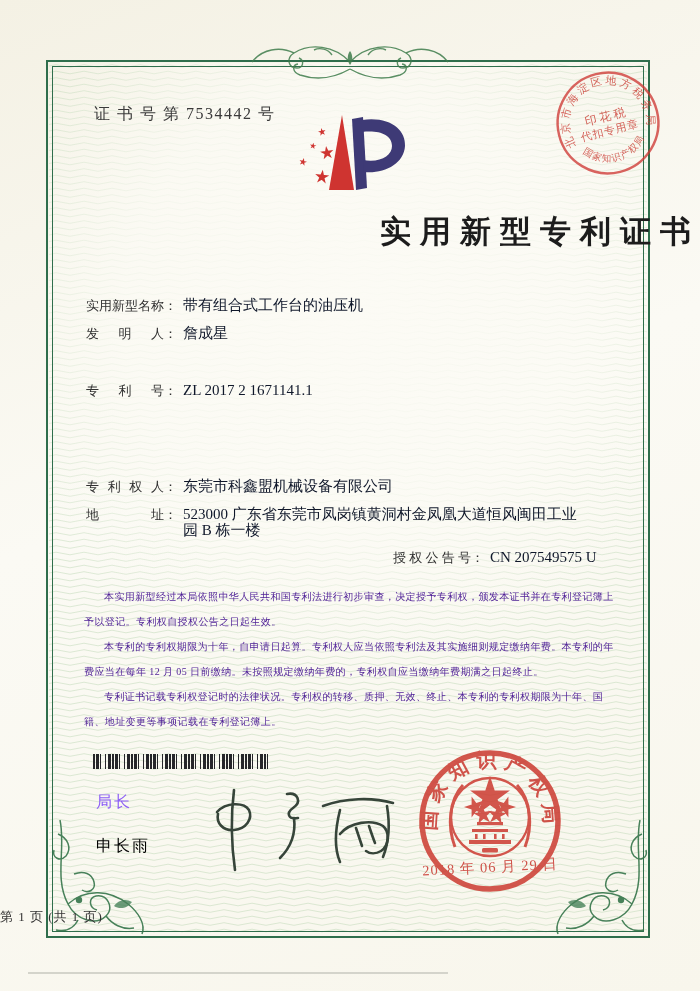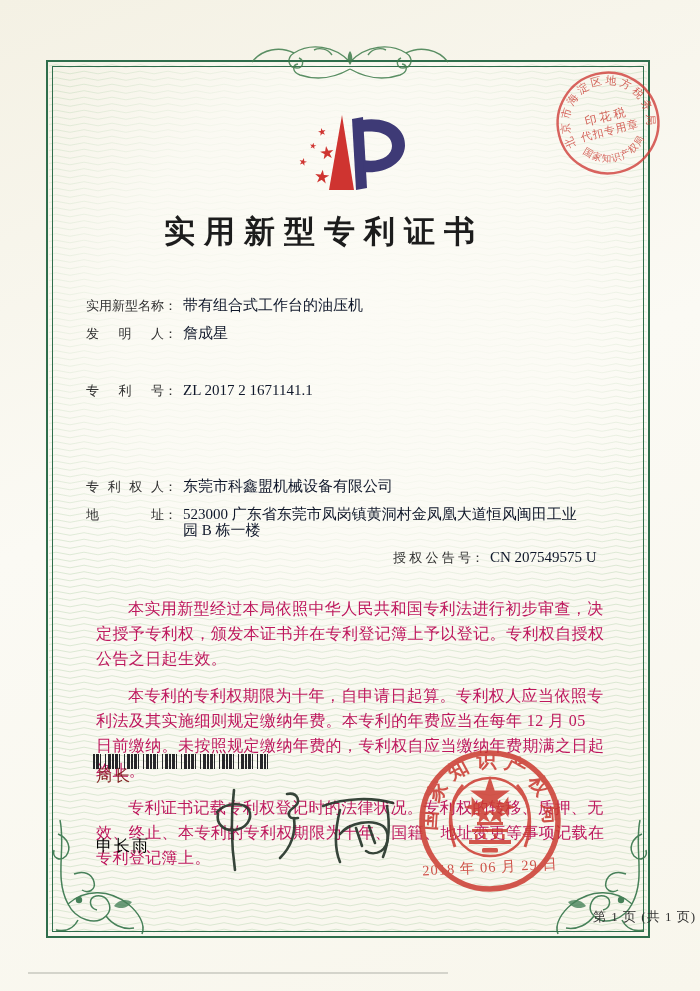--- a/index.html
+++ b/index.html
@@ -21,45 +21,45 @@
   
   .frame-outer{left:46px;top:60px;width:604px;height:878px;border:2.5px solid var(--green)}
   .frame-inner{left:52px;top:66px;width:592px;height:866px;border:1px solid var(--green)}
   .pattern-area{left:49px;top:63px;width:598px;height:872px;overflow:hidden}
   .pattern-fade{left:49px;top:63px;width:598px;height:872px;
     background:radial-gradient(ellipse 78% 52% at 50% 28%,
       rgba(252,251,245,0.97) 0%, rgba(252,251,245,0.78) 48%, rgba(252,251,245,0) 82%);}
   .scan-edge{left:28px;top:972px;width:420px;height:2px;background:#cbcac2;opacity:.8}
   
   .cert-no{left:94px;top:104px;font-size:16px;letter-spacing:1.5px;color:#3a3a3a}
-  .title{left:0;top:211px;width:648px;text-align:center;font-size:31px;font-weight:bold;
+  .title{left:0;top:211px;width:700px;text-align:right;font-size:31px;font-weight:bold;
     letter-spacing:9px;color:#1c1c1c}
   
   .frow{left:86px;font-size:15px;white-space:nowrap}
   .flabel{display:inline-block;width:78px;font-size:13px;color:#303030;
     text-align:justify;text-align-last:justify;vertical-align:baseline}
   .fcolon{font-size:13px;color:#303030;margin-right:6px}
   .fval{font-size:15px;color:#0f172a}
   .fval-wrap{display:inline-block;width:394px;white-space:normal;
     vertical-align:top;line-height:16px}
   
   .paras{left:84px;top:584px;width:534px}
-  .paras p{margin:12px;text-indent:2em;font-size:16px;line-height:25px;
-    letter-spacing:.4px;color:#be185d}
+  .paras p{margin:0;text-indent:2em;font-size:10px;line-height:25px;
+    letter-spacing:.4px;color:#4c1d95}
   
   .barcode{left:93px;top:754px;width:175px;height:15px;
     background:repeating-linear-gradient(90deg,
       #26262a 0 1.6px,transparent 1.6px 2.8px,
       #26262a 2.8px 6px,transparent 6px 7.4px,
       #26262a 7.4px 8.4px,transparent 8.4px 12px,
       #26262a 12px 13px,transparent 13px 14.6px,
       #26262a 14.6px 17.6px,transparent 17.6px 19px);}
-  .signer-title{left:96px;top:766px;font-size:16px;letter-spacing:2px;color:#7f1d1d}
+  .signer-title{left:96px;top:792px;font-size:16px;letter-spacing:2px;color:#8b5cf6}
   .signer-name{left:96px;top:836px;font-size:16px;letter-spacing:2px;color:#000000}
-  .footer{left:0;top:908px;width:696px;text-align:right;font-size:13px;
+  .footer{left:0;top:908px;width:696px;text-align:left;font-size:13px;
     letter-spacing:1px;color:#333}
   
   .sealtext{fill:var(--red);font-family:"Liberation Serif","DejaVu Serif",serif}
   svg{display:block}
 </style>
 </head>
 <body>
 
 <div class="abs" style="left:0;top:0;width:700px;height:991px">
 
@@ -103,20 +103,21 @@
       <path d="M20,84 C38,68 62,70 80,84 C90,92 98,104 94,114"></path>
       <path d="M10,14 C20,18 24,28 18,36 C12,42 4,38 6,30"></path>
       <path d="M26,54 C36,50 44,54 46,62 C48,70 40,74 34,70"></path>
       <path d="M58,96 C64,104 74,110 86,108"></path>
       <path d="M30,100 C26,108 18,112 8,110"></path>
       <circle cx="31" cy="80" r="3.2" fill="#35754a" stroke="none"></circle>
       <path d="M66,86 C70,80 78,78 84,82 C80,88 72,90 66,86 Z" fill="#35754a" stroke="none" opacity=".8"></path>
     </g>
   </svg>
 
+  <div class="abs cert-no">证 书 号 第 7534442 号</div>
 
   <svg class="abs" style="left:288px;top:108px" width="120" height="86" viewBox="0 0 120 86">
     <defs>
       <path id="star" d="M0,-1 L0.588,0.809 L-0.951,-0.309 L0.951,-0.309 L-0.588,0.809 Z"></path>
     </defs>
     <g>
       <path d="M54,7 L66,82 L41,82 Z" fill="#cf3430"></path>
       <path d="M64,11 L75,9 L79,80 L68,82 Z" fill="#3e3a76"></path>
       <path d="M74,12 C102,8 118,22 117,38 C116,56 96,66 76,64 L75,52 C92,55 104,48 104,38 C104,26 90,22 74,24 Z" fill="#3e3a76"></path>
       <g fill="#cf3430">

